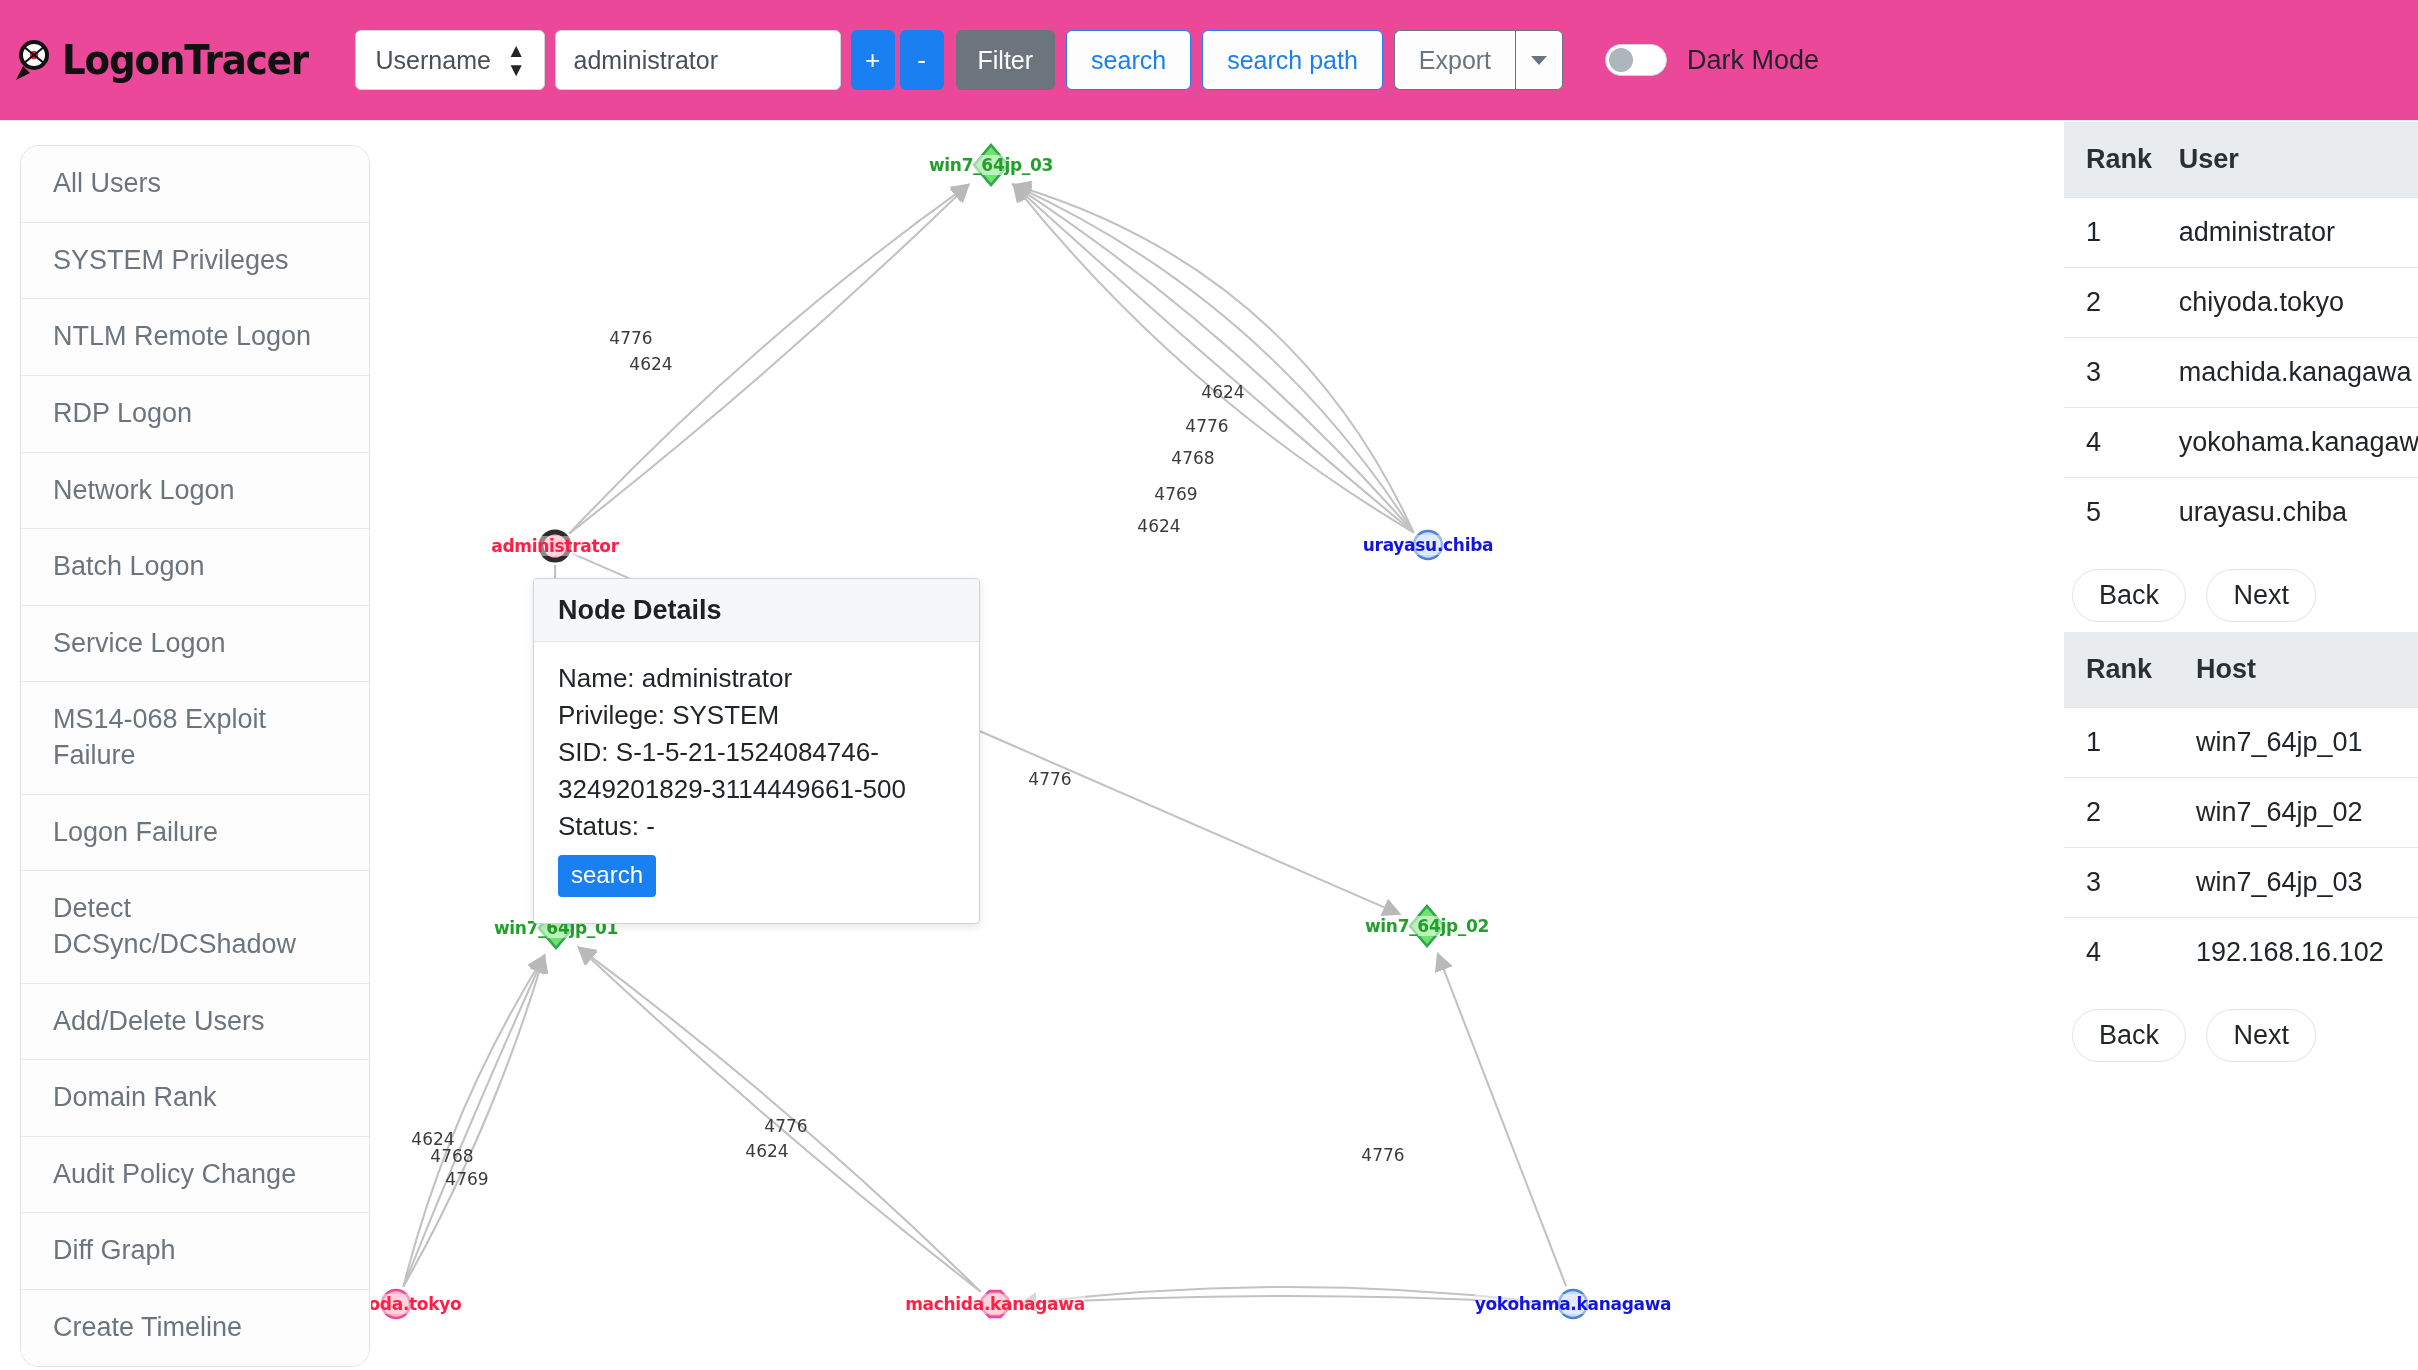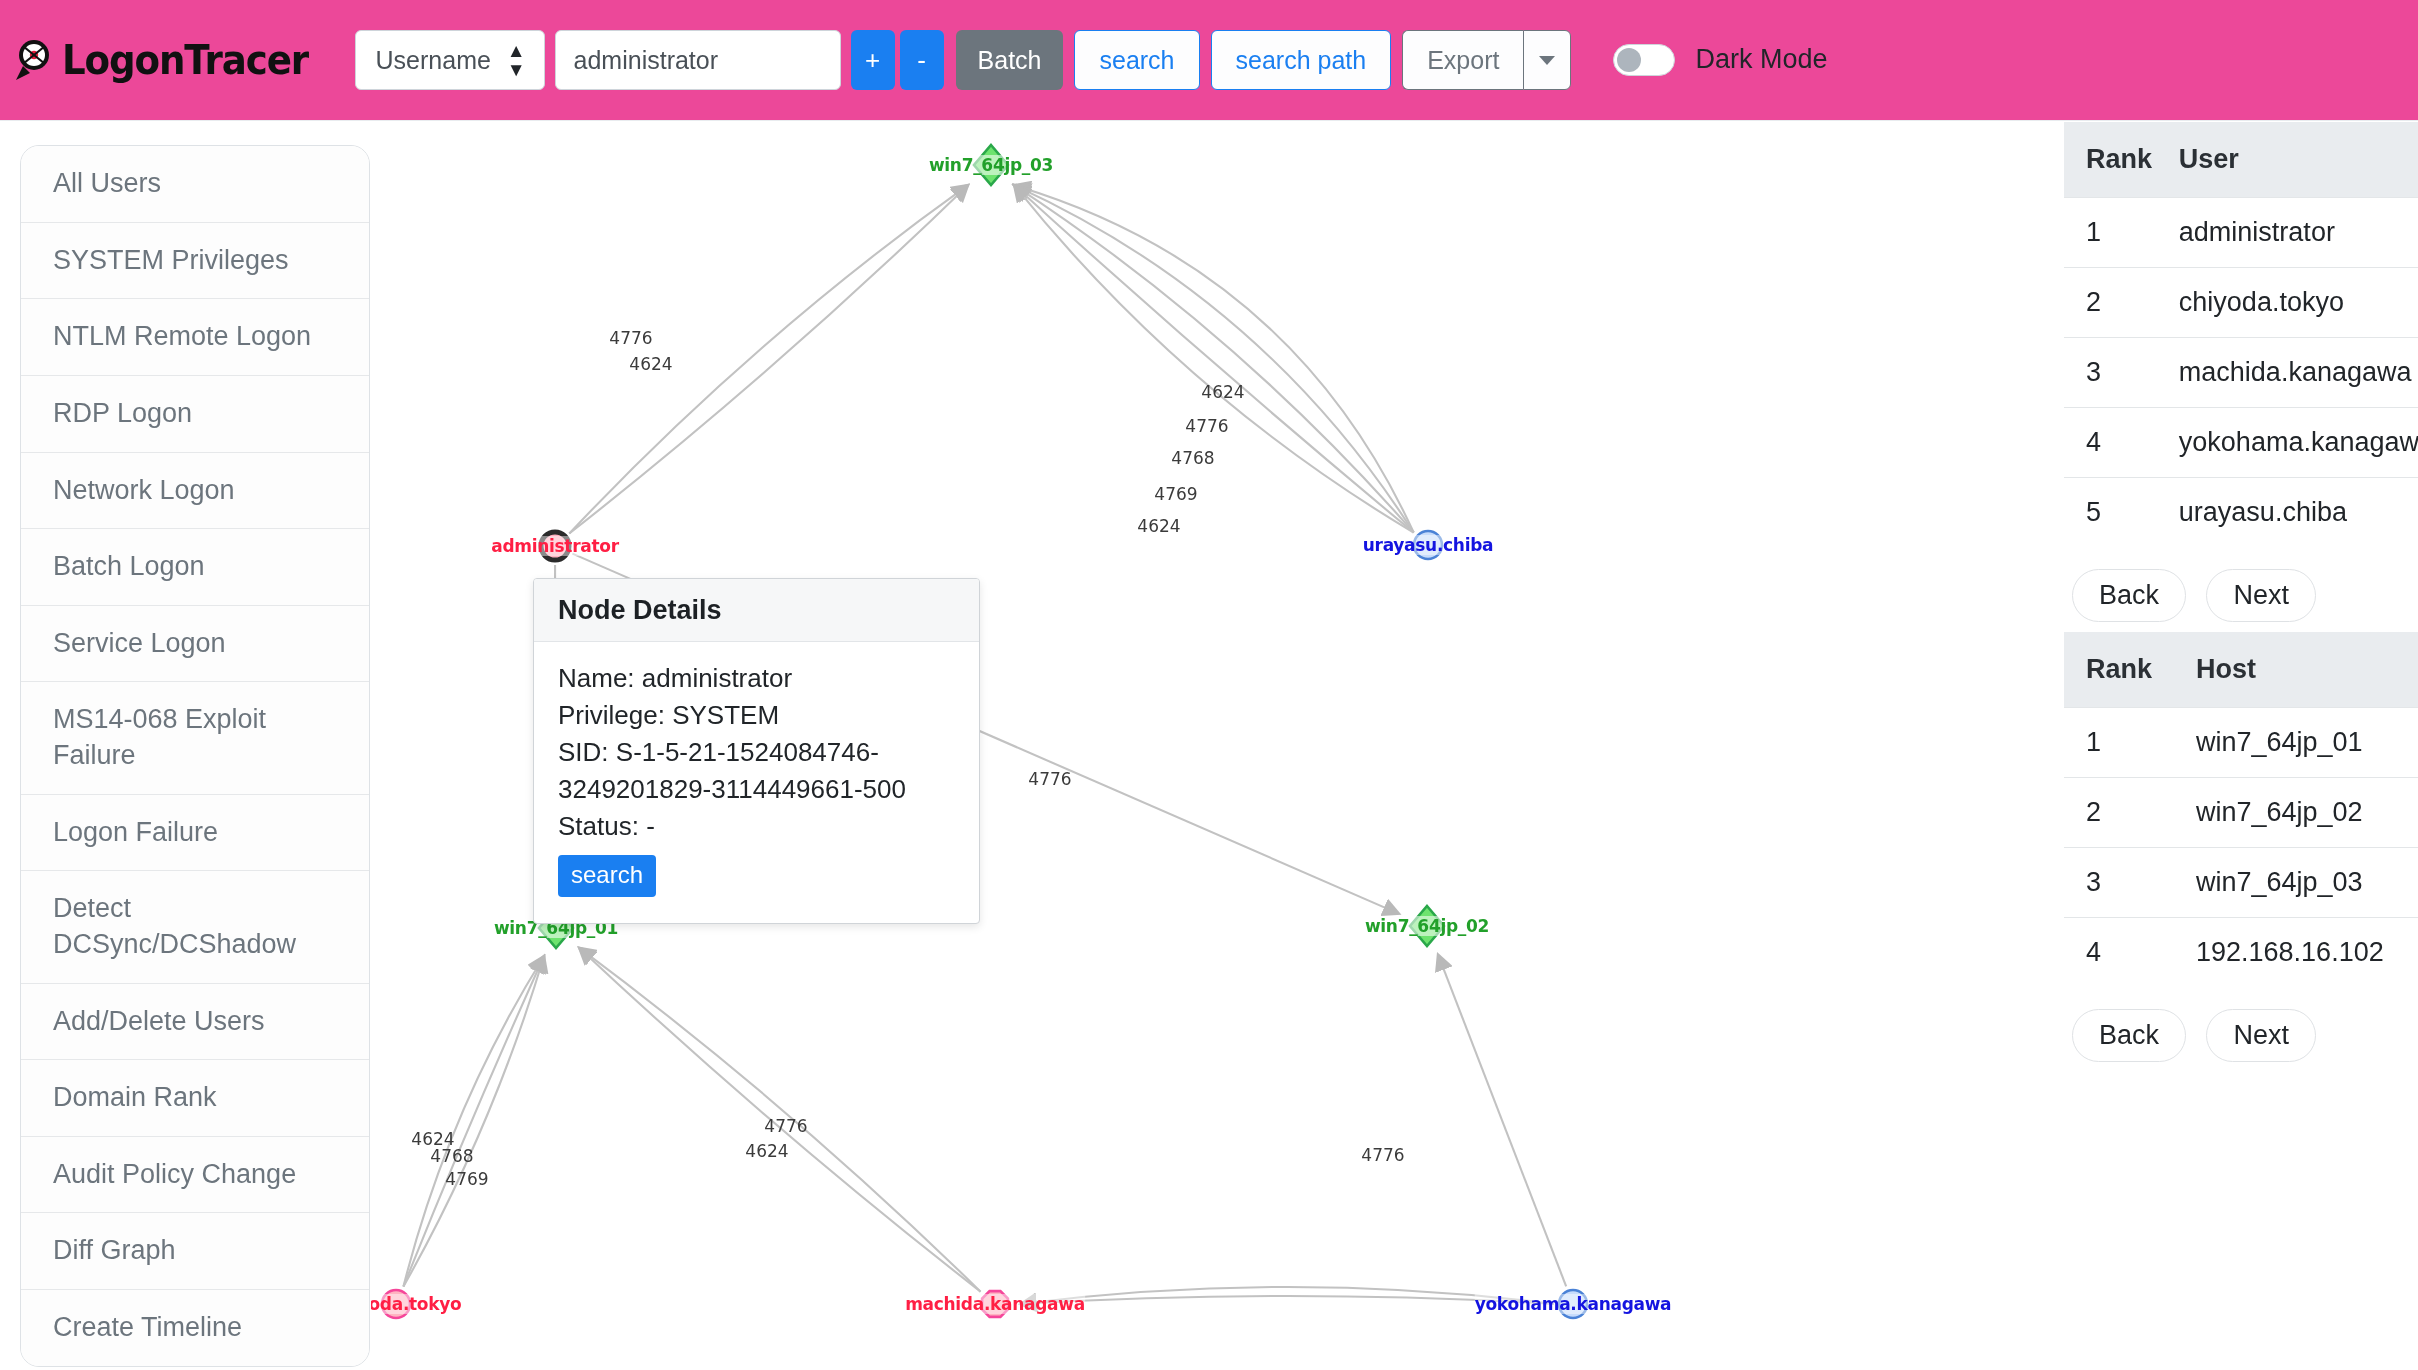--- a/index.html
+++ b/index.html
@@ -92,21 +92,21 @@
     background: #fdfdfe; border: 1px solid #6c757d;
     border-radius: 0 6px 6px 0;
     width: 48px; justify-content: center; color: #6c757d; cursor: pointer;
   }
   .caret-down {
     width: 0; height: 0;
     border-left: 8px solid transparent;
     border-right: 8px solid transparent;
     border-top: 9px solid #6c757d;
   }
-  #darkmode-wrap { display: flex; gap: 20px; }
+  #darkmode-wrap { display: flex; align-items: center; gap: 20px; }
   #darkmode-toggle {
     width: 62px; height: 32px; border-radius: 16px;
     background: #fff; border: 1px solid #ced4da;
     position: relative; cursor: pointer; flex: 0 0 62px;
   }
   #darkmode-toggle .knob {
     position: absolute; left: 3px; top: 3px;
     width: 24px; height: 24px; border-radius: 50%;
     background: #adb5bd;
   }
@@ -258,21 +258,21 @@
 
   <div id="sel-username" class="ctl">
     <span>Username</span>
     <span class="arrows">▲<br>▼</span>
   </div>
 
   <input id="txt-search" class="ctl" type="text" value="administrator" style="">
 
   <div class="ctl btn-blue">+</div>
   <div class="ctl btn-blue">-</div>
-  <div id="btn-filter" class="ctl">Batch</div>
+  <div id="btn-filter" class="ctl">Filter</div>
   <div class="ctl btn-outline-blue">search</div>
   <div class="ctl btn-outline-blue">search path</div>
 
   <div id="export-group">
     <div id="btn-export" class="ctl">Export</div>
     <div id="btn-export-caret" class="ctl">
       <span class="caret-down"></span>
     </div>
   </div>
 

